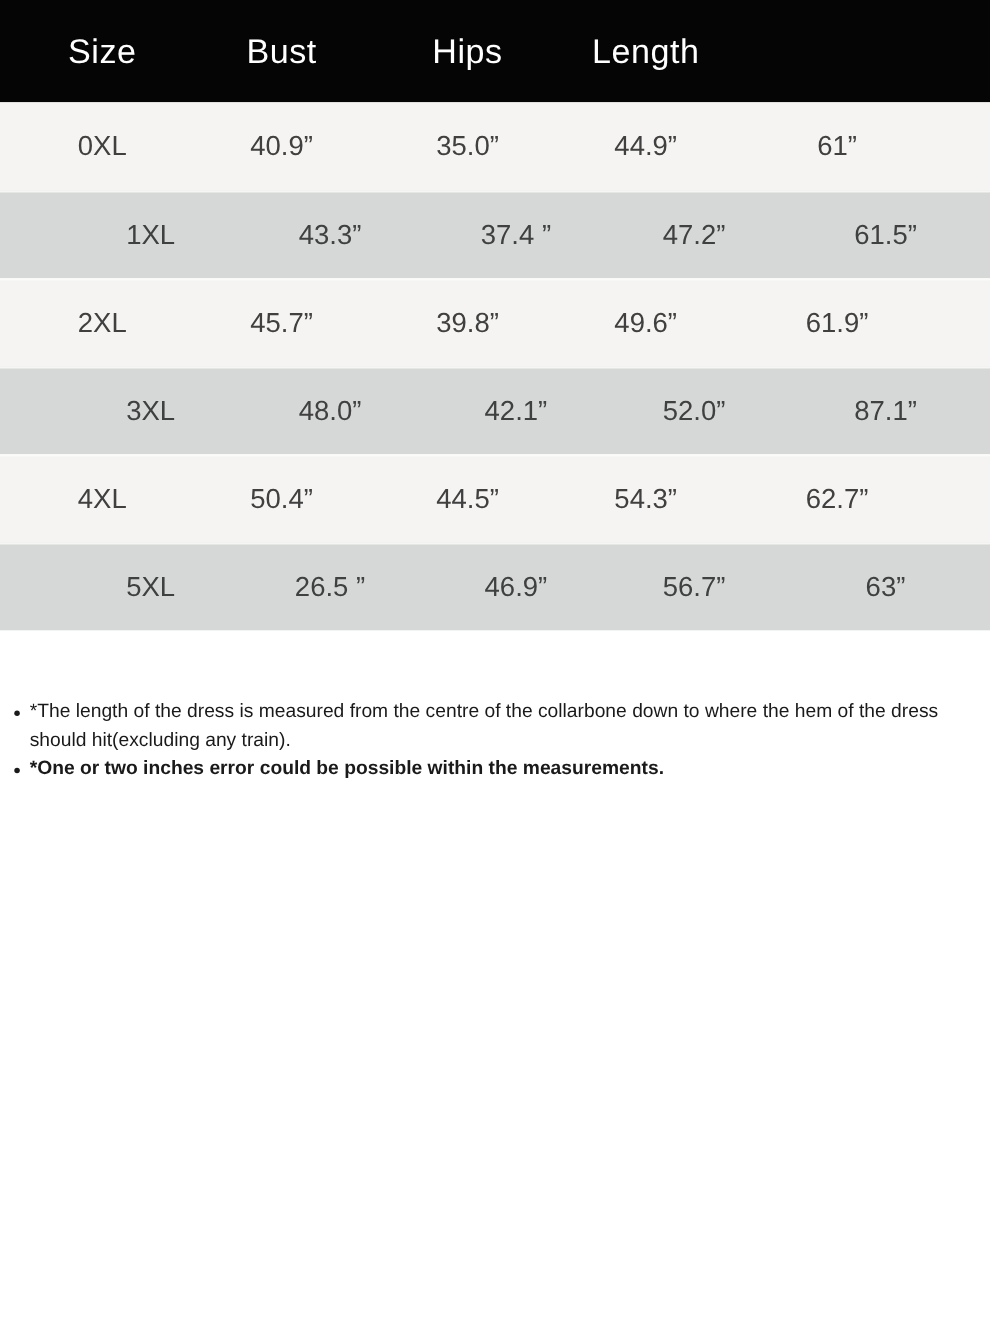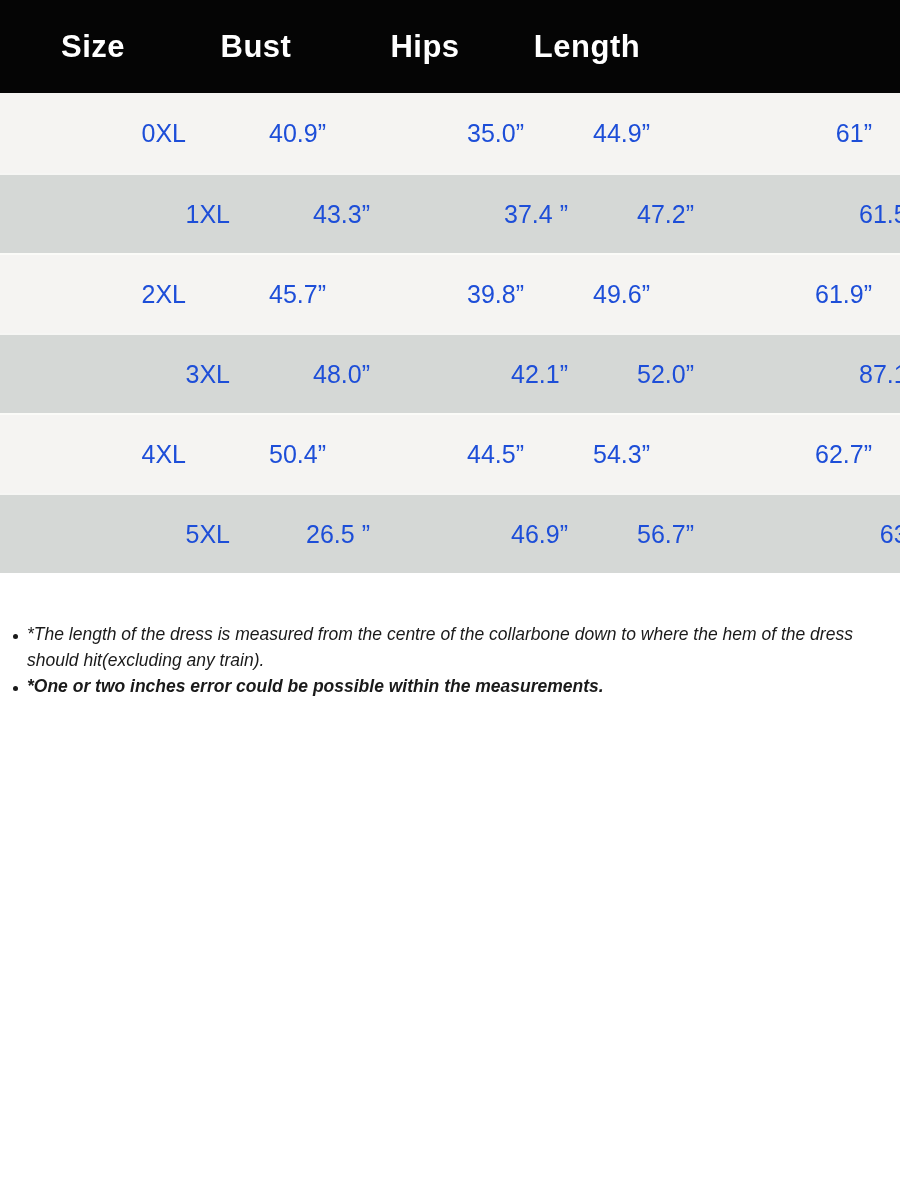--- a/index.html
+++ b/index.html
@@ -13,37 +13,37 @@
     display:grid;
     grid-template-columns:186px 140px 198px 126px 222px;
     align-items:center;
   }
   .thead {
     background:#050505;
     height:93px;
   }
   .th {
     color:#ffffff;
-    font-weight:700;
+    font-weight:400;
     font-size:31px;
     text-align:center;
     letter-spacing:0.5px;
   }
   .tr { height:80px; }
   .tr.light { background:#f5f4f2; }
   .tr.gray  { background:#d5d8d6;padding-left:44px; }
   .tr + .tr { border-top:2px solid rgba(251,251,249,0.85); }
   .td {
     font-size:25px;
-    color:#1d4ed8;
-    text-align:right;
+    color:#404040;
+    text-align:center;
   }
 
   
-  .notes { margin-top:48px; padding-right:14px;font-style:italic; }
+  .notes { margin-top:60px; padding-right:14px; }
   .note {
     position:relative;
     padding-left:27px;
     font-size:17.5px;
     line-height:26px;
     color:#1a1a1a;
     margin-bottom:0px;
   }
   .note .dot {
     position:absolute;

